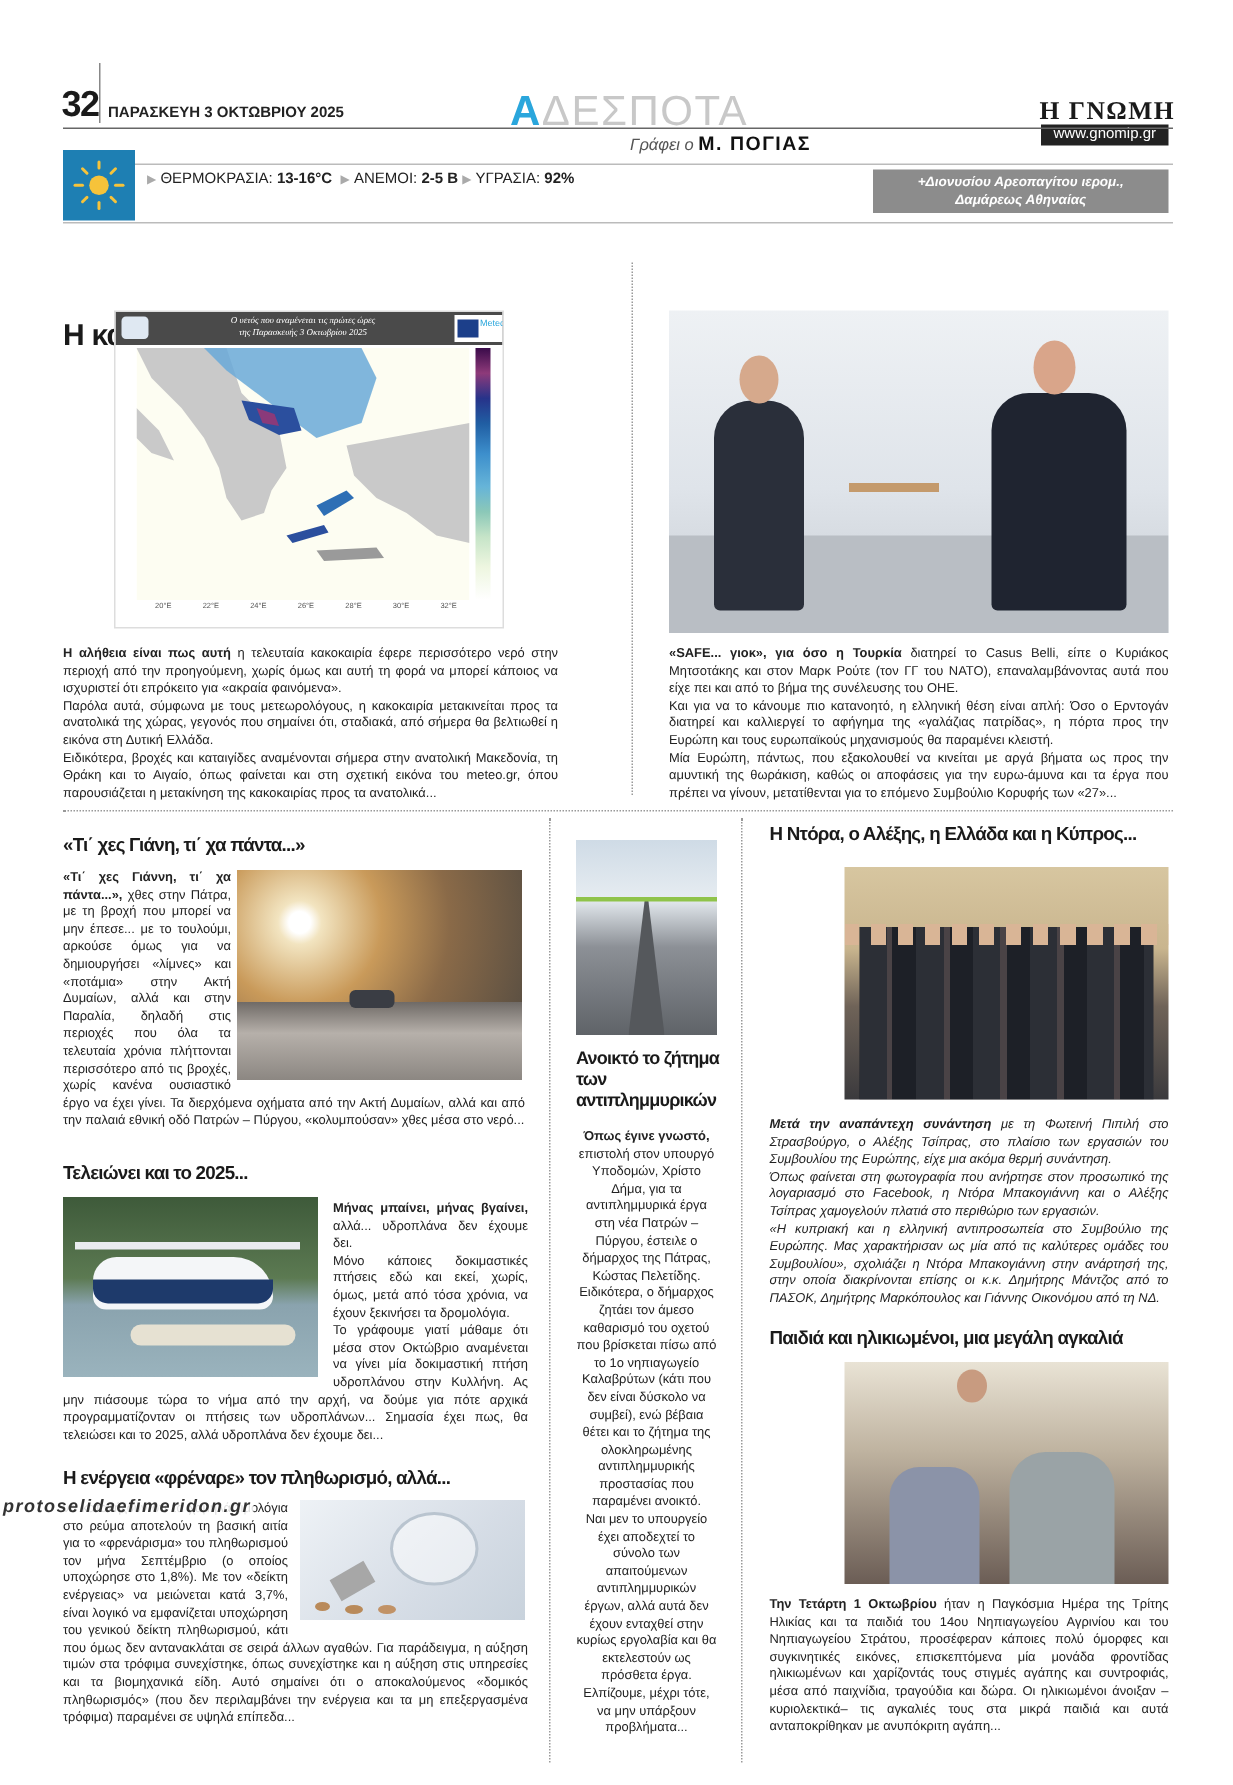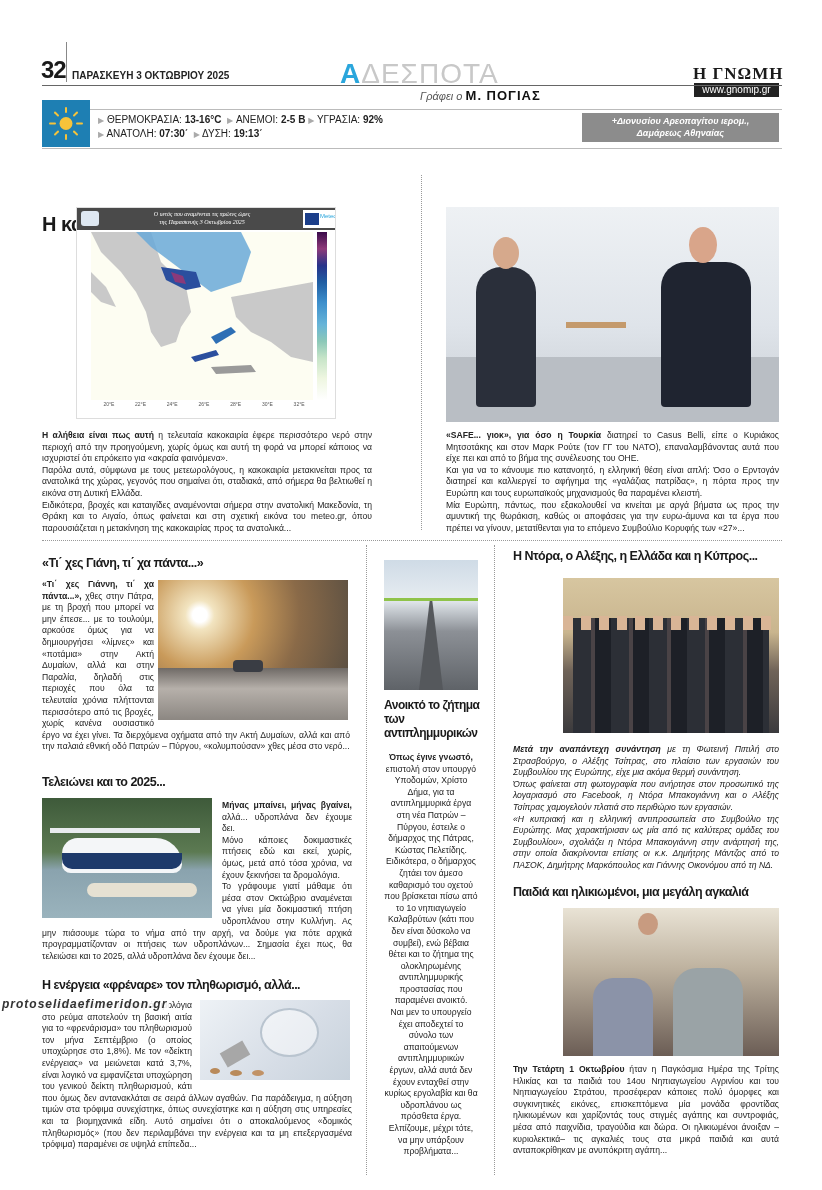--- a/index.html
+++ b/index.html
@@ -58,24 +58,20 @@
         <line x1="16" y1="31.5" x2="13" y2="34.5"></line>
     </g>
   </svg>
 </div>
 <div class="abs weather">
   <div>
     <span class="tri">▶</span> <span>ΘΕΡΜΟΚΡΑΣΙΑ:</span> <b>13-16°C</b>
     &nbsp;<span class="tri">▶</span> <span>ΑΝΕΜΟΙ:</span> <b>2-5 Β</b>
     <span class="tri">▶</span> <span>ΥΓΡΑΣΙΑ:</span> <b>92%</b>
   </div>
-  <div>
-    <span class="tri">▶</span> <span>ΑΝΑΤΟΛΗ:</span> <b>07:30΄</b>
-    &nbsp;<span class="tri">▶</span> <span>ΔΥΣΗ:</span> <b>19:13΄</b>
-  </div>
 </div>
 <div class="abs saint">
   <div>+Διονυσίου Αρεοπαγίτου ιερομ.,</div>
   <div>Δαμάρεως Αθηναίας</div>
 </div>
 <div class="abs hrule3"></div>
 
 <h2 class="abs h-main" style="left:42px;top:176px;">Η κακοκαιρία πάει ανατολικά</h2>
 <div class="abs img" style="left:76px;top:207px;width:258px;height:210px;background:#fff;border:1px solid #ddd;">
   <div style="position:absolute;left:0;top:0;width:258px;height:22px;background:#4a4a4a;">
@@ -179,21 +175,21 @@
 <div class="abs dotv" style="left:366px;top:545px;height:630px;"></div>
 
 <div class="abs img" style="left:384px;top:560px;width:94px;height:130px;background:linear-gradient(180deg,#cfdbe6 0%,#e6ecf1 30%,#8c9096 55%,#5f6368 100%);">
   <div style="position:absolute;left:35px;top:40px;width:24px;height:90px;background:#55585c;clip-path:polygon(45% 0,55% 0,100% 100%,0 100%);"></div>
   <div style="position:absolute;left:0;top:38px;width:94px;height:3px;background:#8fc34a;"></div>
 </div>
 <h2 class="abs" style="left:384px;top:698px;width:100px;font-size:12px;line-height:14px;">Ανοικτό το ζήτημα των αντιπλημμυρικών</h2>
 <div class="abs txt" style="left:384px;top:752px;width:94px;text-align:center;">
   <b>Όπως έγινε γνωστό,</b><span> επιστολή στον υπουργό Υποδομών, Χρίστο Δήμα, για τα αντιπλημμυρικά έργα στη νέα Πατρών – Πύργου, έστειλε ο δήμαρχος της Πάτρας, Κώστας Πελετίδης.</span>
   <div>Ειδικότερα, ο δήμαρχος ζητάει τον άμεσο καθαρισμό του οχετού που βρίσκεται πίσω από το 1ο νηπιαγωγείο Καλαβρύτων (κάτι που δεν είναι δύσκολο να συμβεί), ενώ βέβαια θέτει και το ζήτημα της ολοκληρωμένης αντιπλημμυρικής προστασίας που παραμένει ανοικτό.</div>
-  <div>Ναι μεν το υπουργείο έχει αποδεχτεί το σύνολο των απαιτούμενων αντιπλημμυρικών έργων, αλλά αυτά δεν έχουν ενταχθεί στην κυρίως εργολαβία και θα υδροπλάνου ως πρόσθετα έργα.</div>
+  <div>Ναι μεν το υπουργείο έχει αποδεχτεί το σύνολο των απαιτούμενων αντιπλημμυρικών έργων, αλλά αυτά δεν έχουν ενταχθεί στην κυρίως εργολαβία και θα εκτελεστούν ως πρόσθετα έργα.</div>
   <div>Ελπίζουμε, μέχρι τότε, να μην υπάρξουν προβλήματα...</div>
 </div>
 
 <div class="abs dotv" style="left:494px;top:545px;height:630px;"></div>
 
 <h2 class="abs h-sm" style="left:513px;top:549px;">Η Ντόρα, ο Αλέξης, η Ελλάδα και η Κύπρος...</h2>
 <div class="abs img" style="left:563px;top:578px;width:216px;height:155px;background:linear-gradient(180deg,#d7c6a0 0%,#c9b58e 35%,#6f6358 60%,#3b3a3d 100%);">
   <div style="position:absolute;left:10px;top:40px;width:196px;height:115px;background:repeating-linear-gradient(90deg,#2c2f36 0 18px,#4a4346 18px 22px,#1d2027 22px 38px);"></div>
   <div style="position:absolute;left:0;top:38px;width:216px;height:14px;background:repeating-linear-gradient(90deg,#d9b596 0 10px,transparent 10px 18px);"></div>
 </div>

